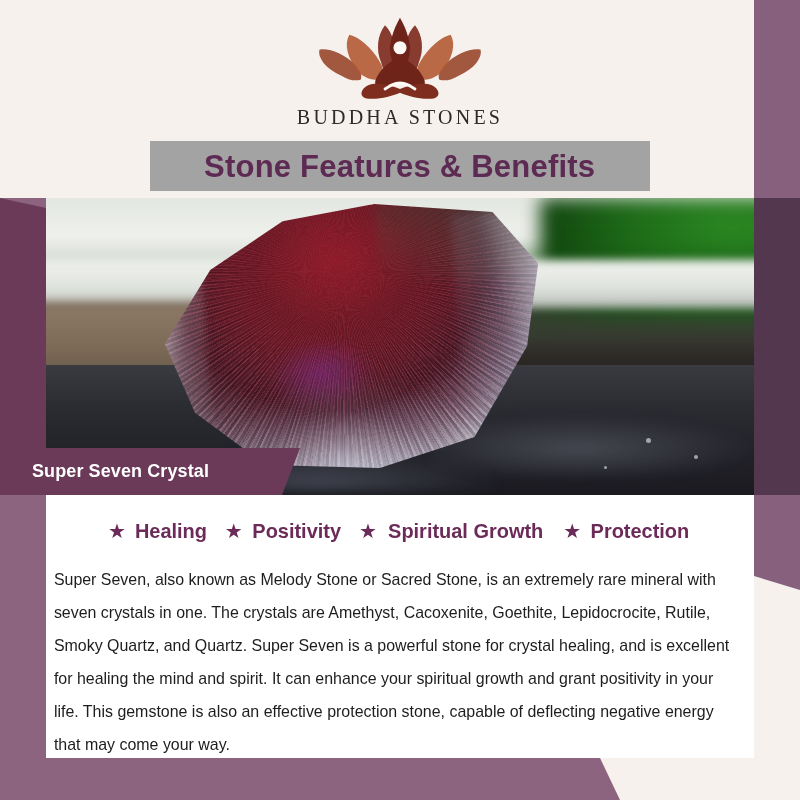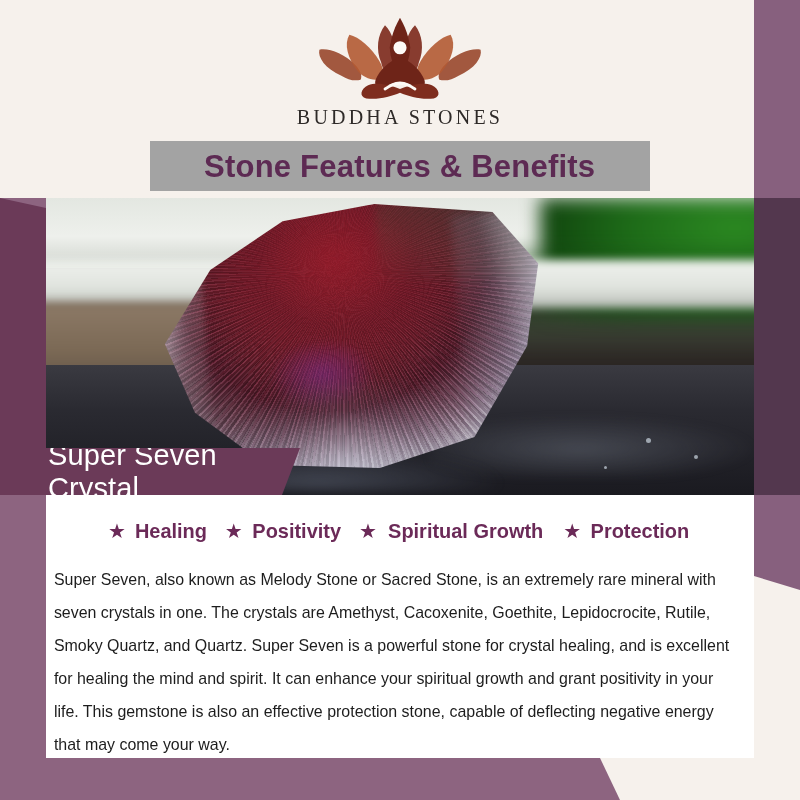--- a/index.html
+++ b/index.html
@@ -252,23 +252,23 @@
     top: 448px;
     width: 300px;
     height: 47px;
     background: #6b3a58;
     z-index: 8;
     clip-path: polygon(0 0, 100% 0, calc(100% - 18px) 100%, 0 100%);
     display: flex;
     align-items: center;
   }
   .stone-label-text {
-    padding-left: 48px;
-    font-size: 29px;
-    font-weight: normal;
+    padding-left: 32px;
+    font-size: 18px;
+    font-weight: bold;
     color: #ffffff;
     letter-spacing: 0.1px;
   }
 
   
   .content {
     position: absolute;
     left: 46px;
     top: 495px;
     width: 708px;

